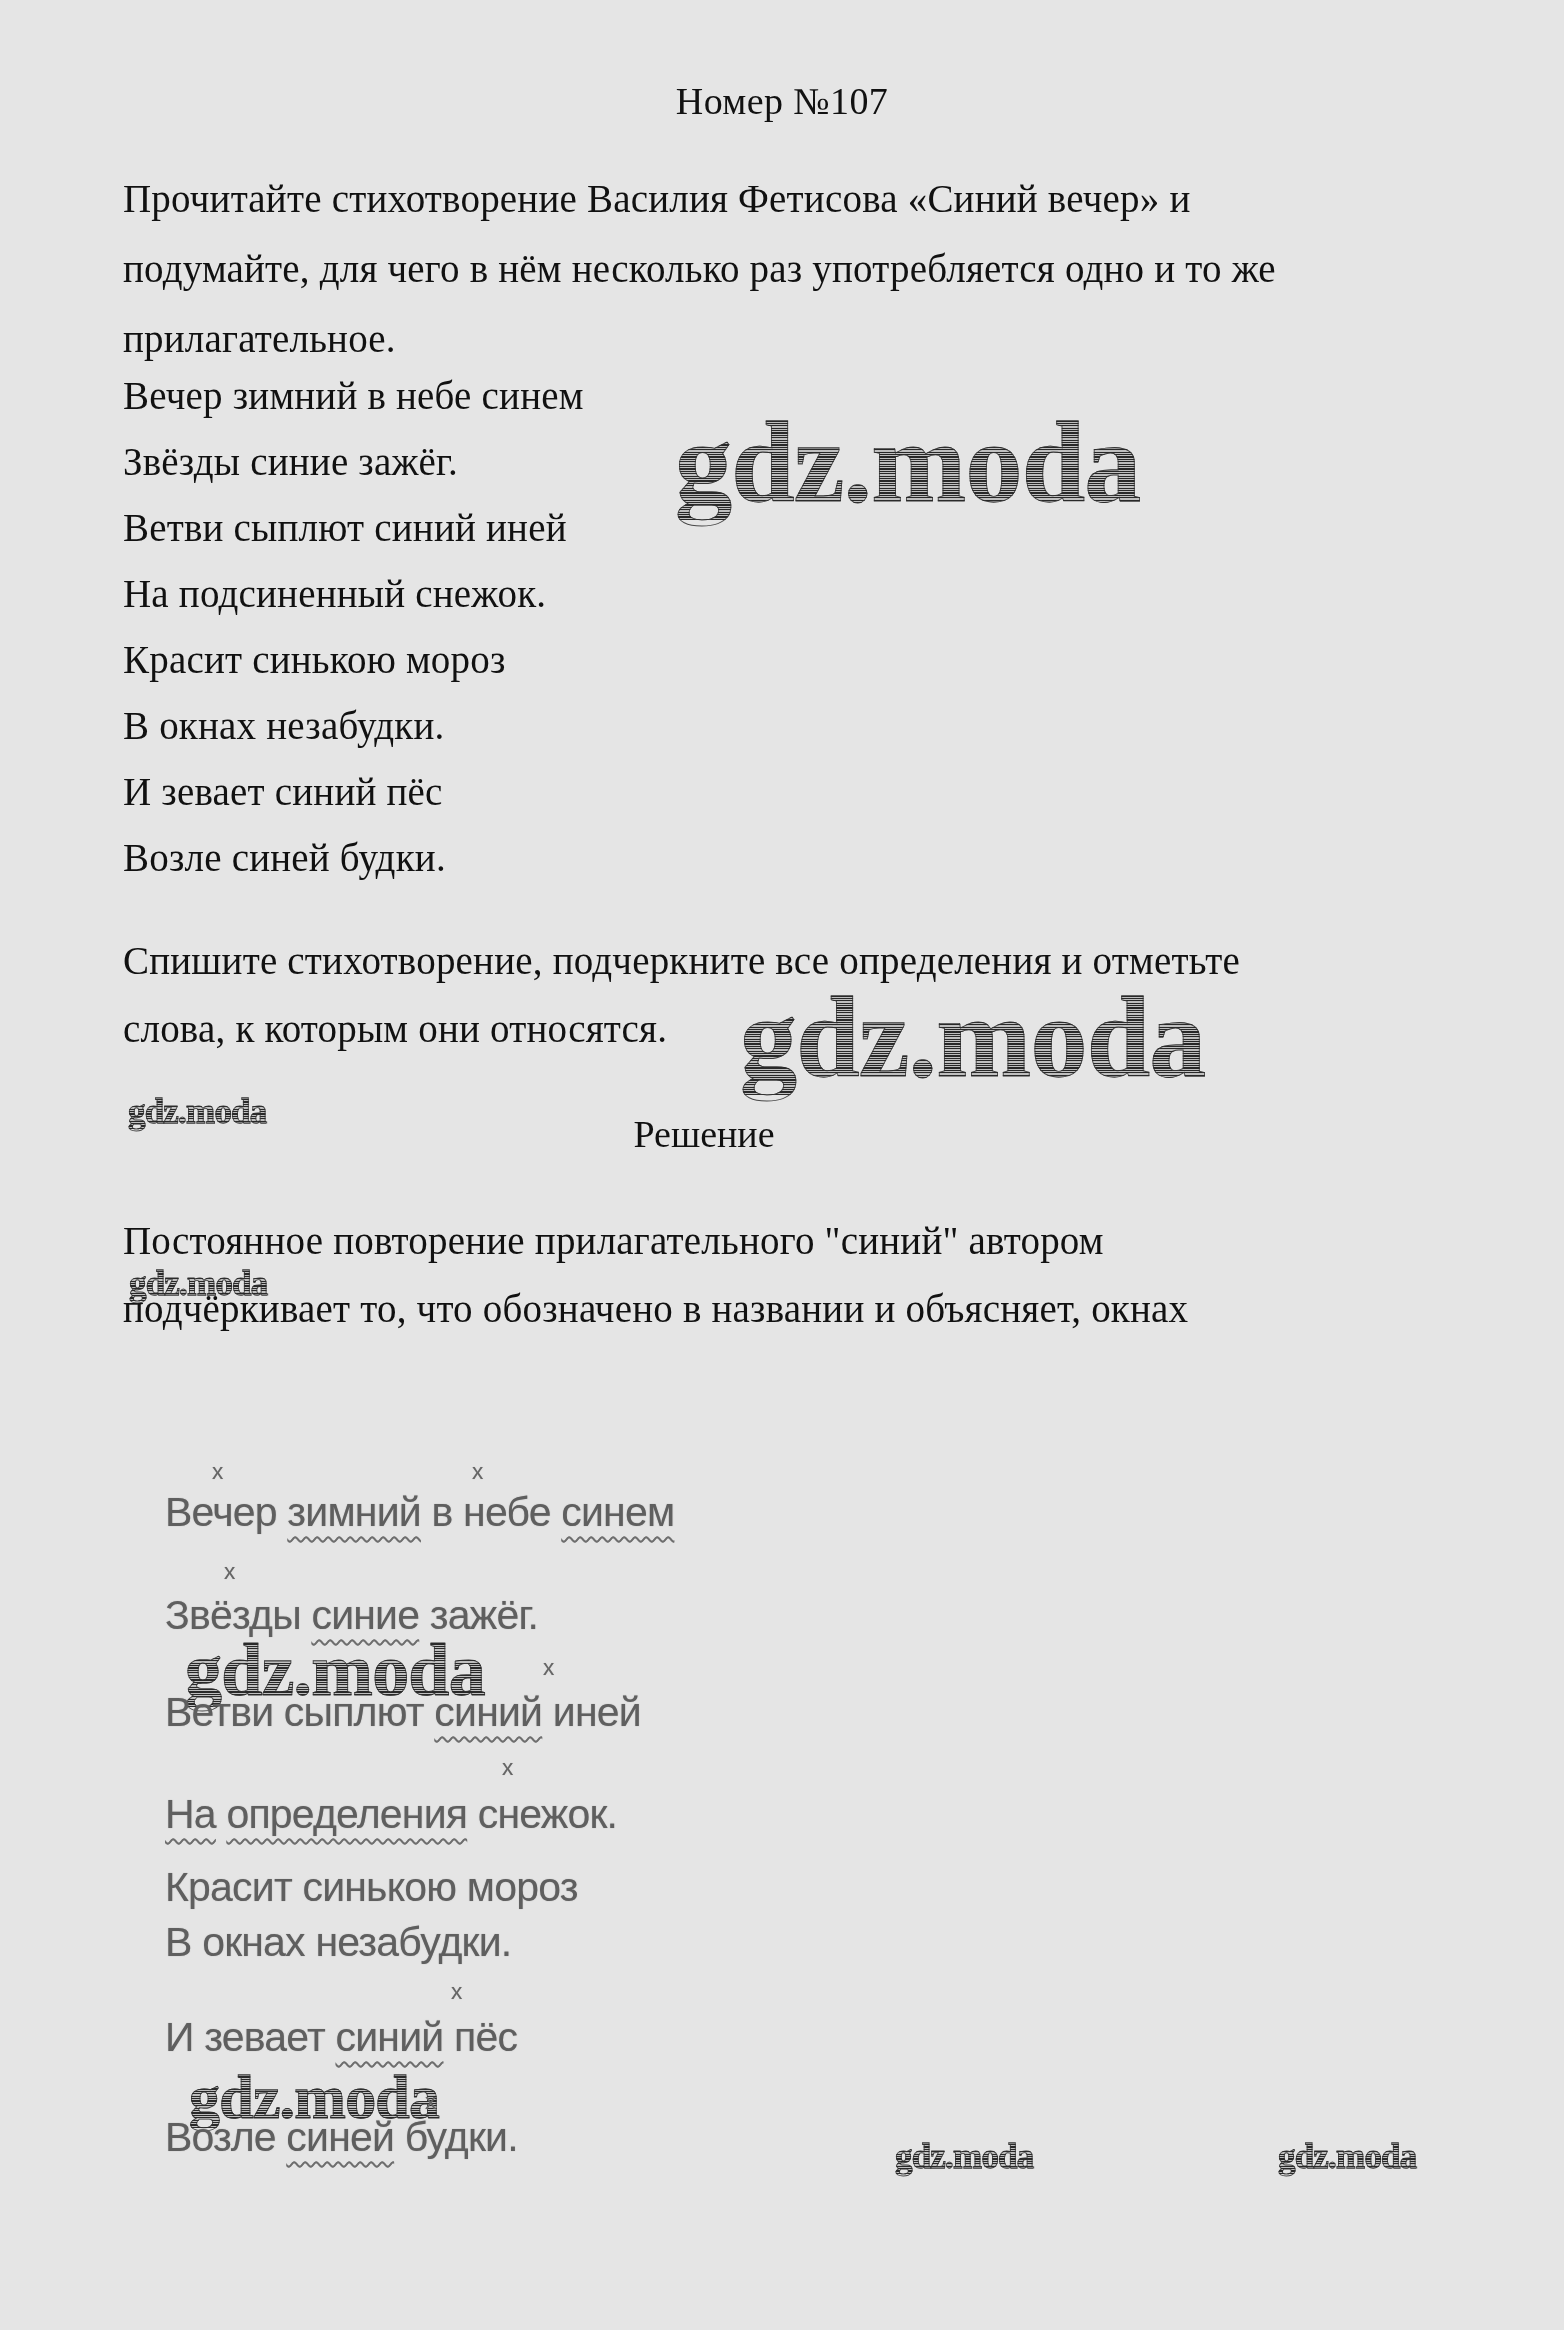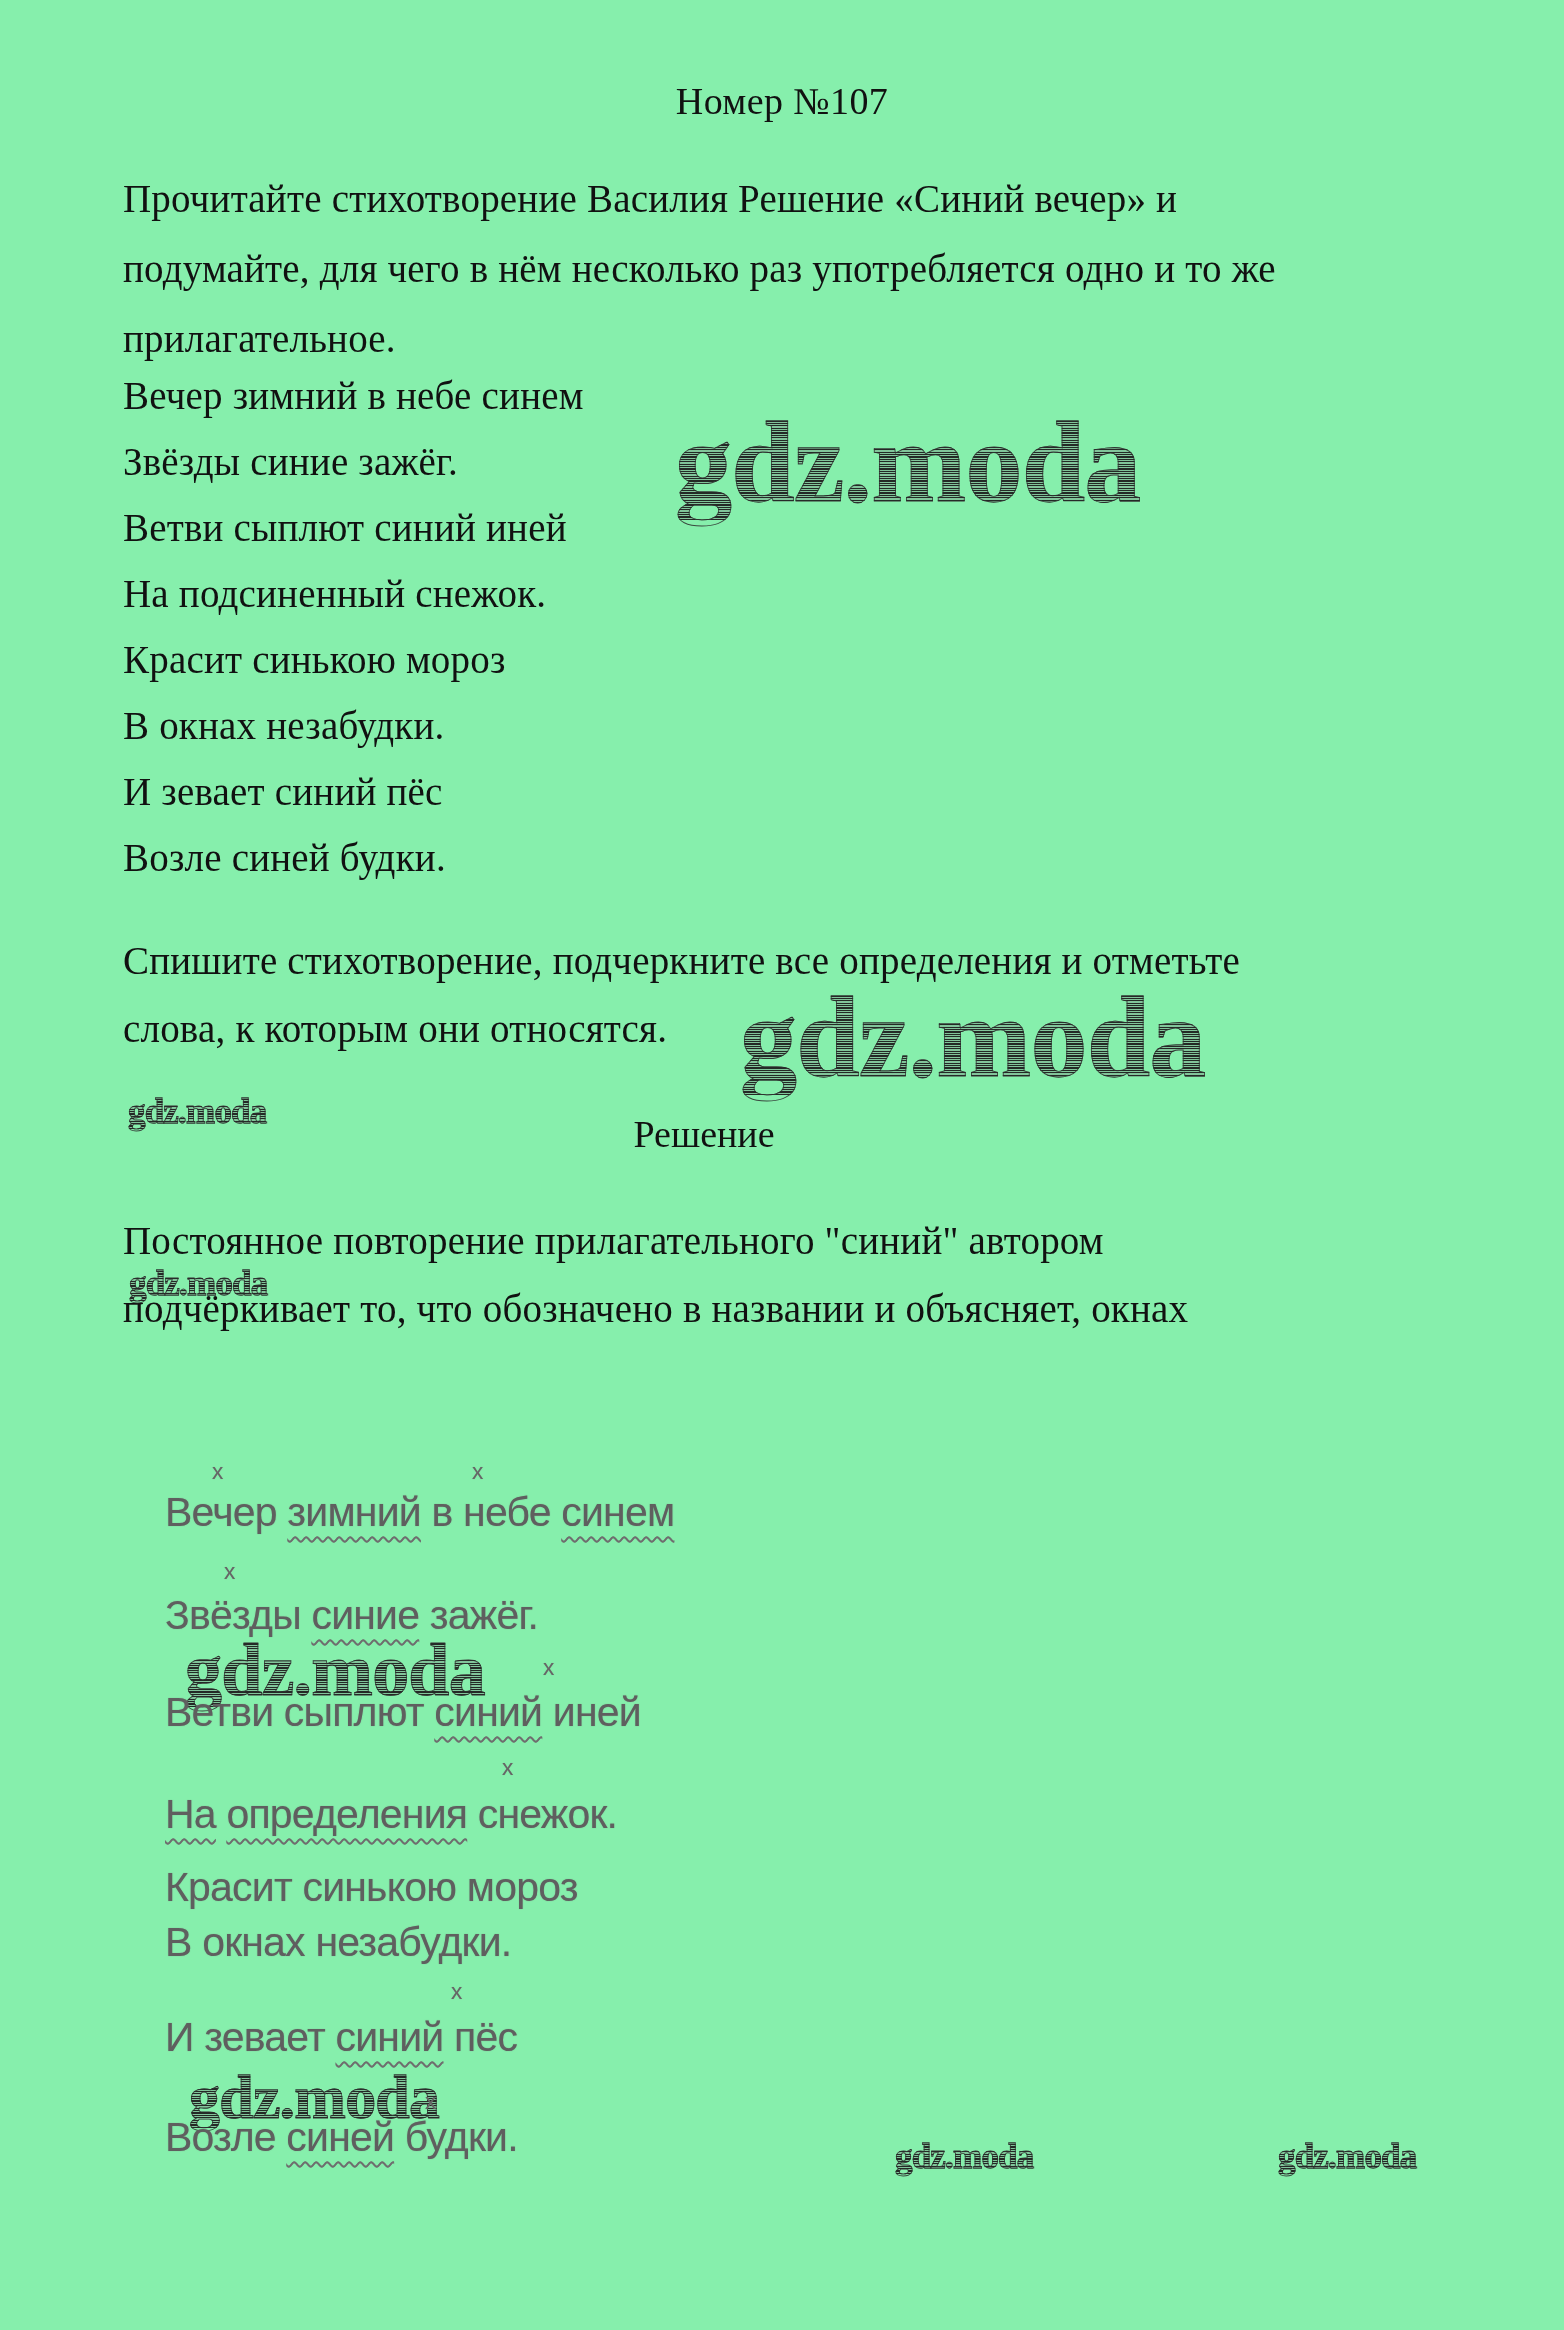--- a/index.html
+++ b/index.html
@@ -1,20 +1,20 @@
 <!DOCTYPE html>
 <html style="font-size:12px"><head>
 <meta charset="utf-8">
 <style>
   html,body{margin:0;padding:0;background:#ffffff;}
   .page{
     position:relative;
     width:1564px;
     height:2330px;
-    background:#86efac;
+    background:#e5e5e5;
     overflow:hidden;
     font-family:"Liberation Serif", serif;
     color:#111;
   }
   
   .title{
     position:absolute;
     left:0; top:78px;
     width:1564px;
     text-align:center;
@@ -100,21 +100,21 @@
   }
 </style>
 </head>
 <body>
 
 <div class="page">
 
   <div class="title">Номер №107</div>
 
   <div class="serif-block para" style="top:164px;">
-    <div>Прочитайте стихотворение Василия Решение «Синий вечер» и</div>
+    <div>Прочитайте стихотворение Василия Фетисова «Синий вечер» и</div>
     <div>подумайте, для чего в нём несколько раз употребляется одно и то же</div>
     <div>прилагательное.</div>
   </div>
 
   <div class="serif-block poem" style="top:363px;">
     <div>Вечер зимний в небе синем</div>
     <div>Звёзды синие зажёг.</div>
     <div>Ветви сыплют синий иней</div>
     <div>На подсиненный снежок.</div>
     <div>Красит синькою мороз</div>

